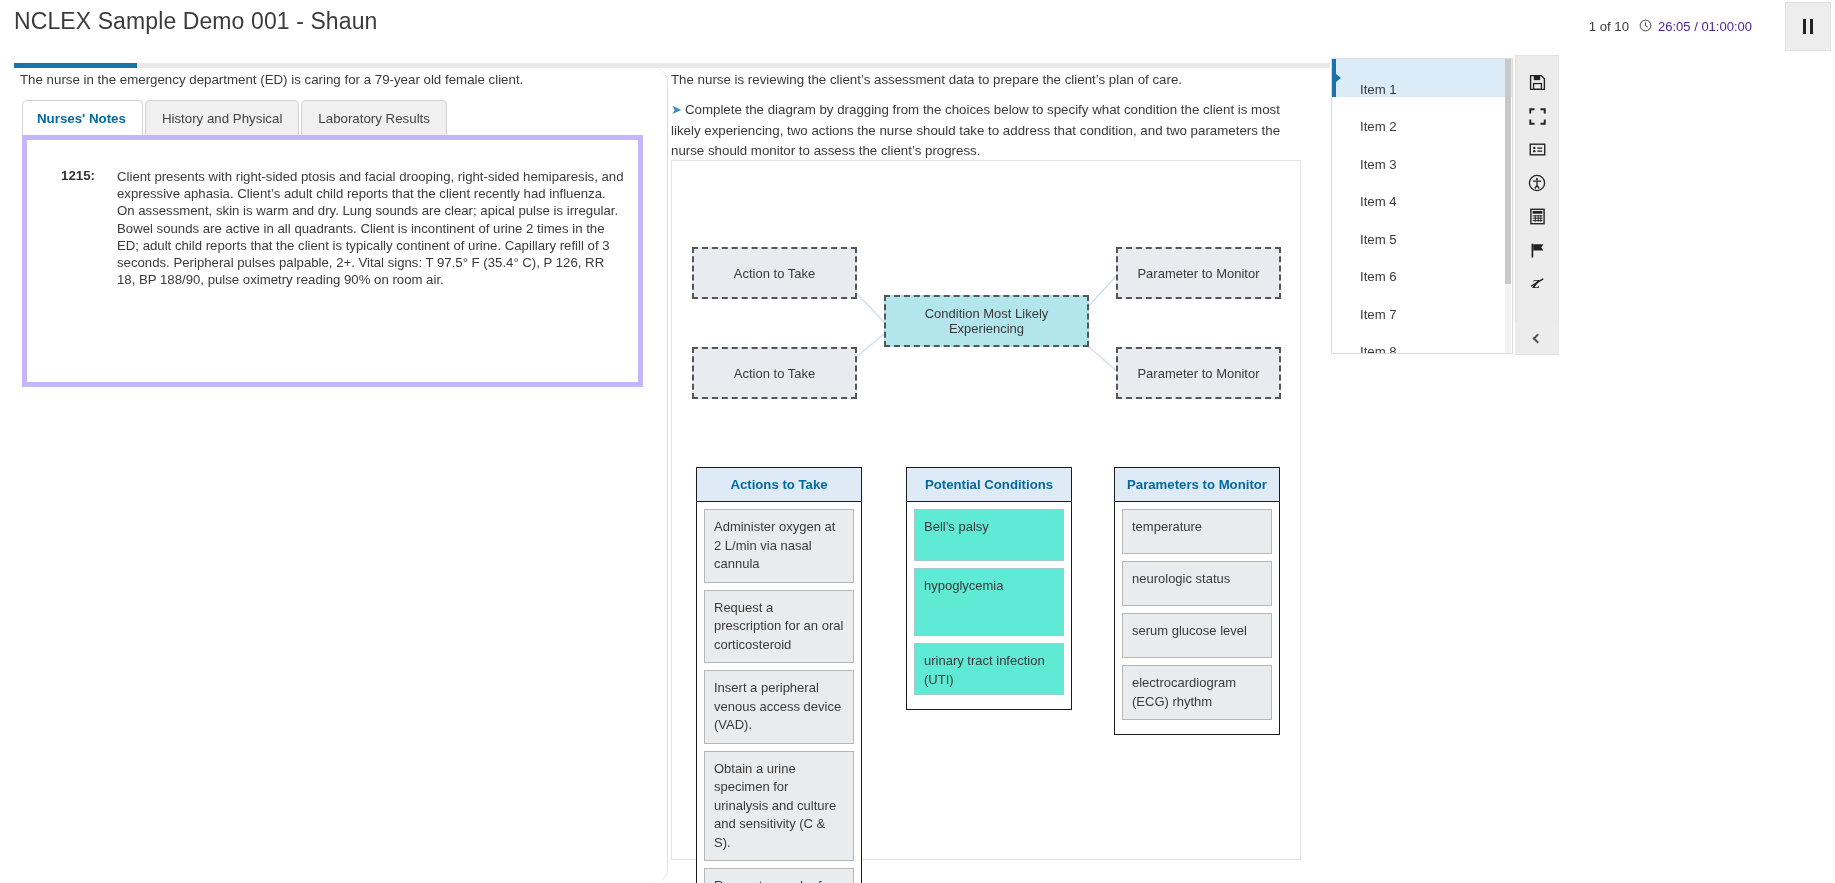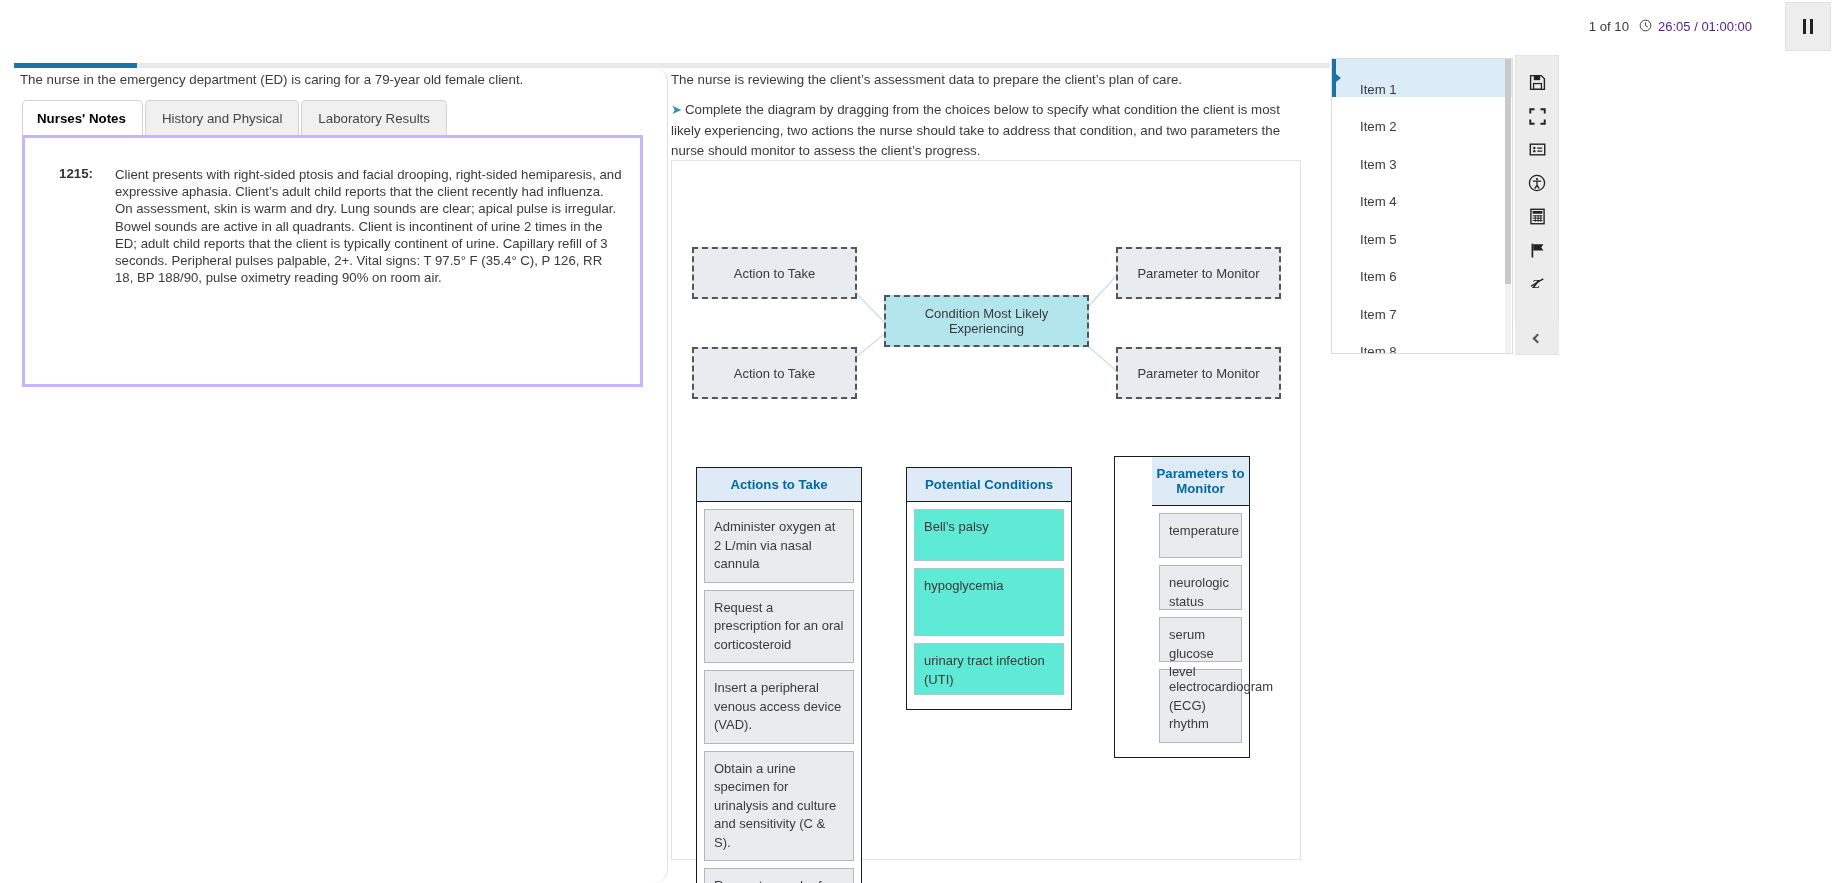--- a/index.html
+++ b/index.html
@@ -43,26 +43,26 @@
   .tabstrip {
     position: absolute; left: 22px; top: 32px; display: flex; align-items: flex-end;
   }
   .tab {
     font-size: 13.3px; padding: 10px 16px 9px 16px;
     border: 1px solid #d2d2d2; border-bottom: none;
     border-radius: 5px 5px 0 0; background: #f0f0f0; color: #444;
     margin-right: 2px; cursor: pointer; white-space: nowrap;
   }
   .tab.active {
-    background: #ffffff; color: #000000; font-weight: bold;
+    background: #ffffff; color: #0369a1; font-weight: bold;
     position: relative; z-index: 3; padding-left: 14px;
   }
   .notes-box {
     position: absolute; left: 22px; top: 67px; width: 621px; height: 252px;
-    border: 3px solid #c4b5fd; background: #fff; z-index: 2;
+    border: 5px solid #c4b5fd; background: #fff; z-index: 2;
   }
   .note-row { position: absolute; left: 0; top: 28px; width: 100%; display: flex; }
   .note-time {
     width: 68px; text-align: right; font-weight: bold; font-size: 13.3px; color: #333;
     padding-right: 0px; flex: 0 0 68px;
   }
   .note-text {
     margin-left: 22px; width: 507px; font-size: 13.2px; line-height: 17.2px; color: #3a3a3a;
   }
 
@@ -173,20 +173,23 @@
   .chev {
     width: 7px; height: 7px; border-left: 2px solid #555; border-bottom: 2px solid #555;
     transform: rotate(45deg);
   }
 </style>
 </head>
 <body>
 
 <div id="app">
 
+  <div class="app-header">
+    <div class="app-title">NCLEX Sample Demo 001 - Shaun</div>
+  </div>
   <div class="progress-track">
     <div class="progress-fill" style="width: 122.56px;"></div>
   </div>
 
   <div class="left-pane">
     <div class="case-intro">The nurse in the emergency department (ED) is caring for a 79-year old female client.</div>
 
     <div class="tabstrip">
       <div class="tab active">Nurses' Notes</div>
       <div class="tab">History and Physical</div>
@@ -233,21 +236,21 @@
 
       <div class="choice-col" style="left:234px;top:306px;width:166px;">
         <div class="choice-head">Potential Conditions</div>
         <div class="choice-body">
           <div class="choice cond-item" style="height:52px;">Bell’s palsy</div>
           <div class="choice cond-item" style="height:68px;">hypoglycemia</div>
           <div class="choice cond-item" style="height:52px;">urinary tract infection (UTI)</div>
         </div>
       </div>
 
-      <div class="choice-col" style="left:442px;top:295px;width:136px;padding-left:37px;">
+      <div class="choice-col" style="left:442px;top:306px;width:166px;">
         <div class="choice-head">Parameters to Monitor</div>
         <div class="choice-body">
           <div class="choice" style="height:45px;">temperature</div>
           <div class="choice" style="height:45px;">neurologic status</div>
           <div class="choice" style="height:45px;">serum glucose level</div>
           <div class="choice">electrocardiogram (ECG) rhythm</div>
         </div>
       </div>
     </div>
   </div>

